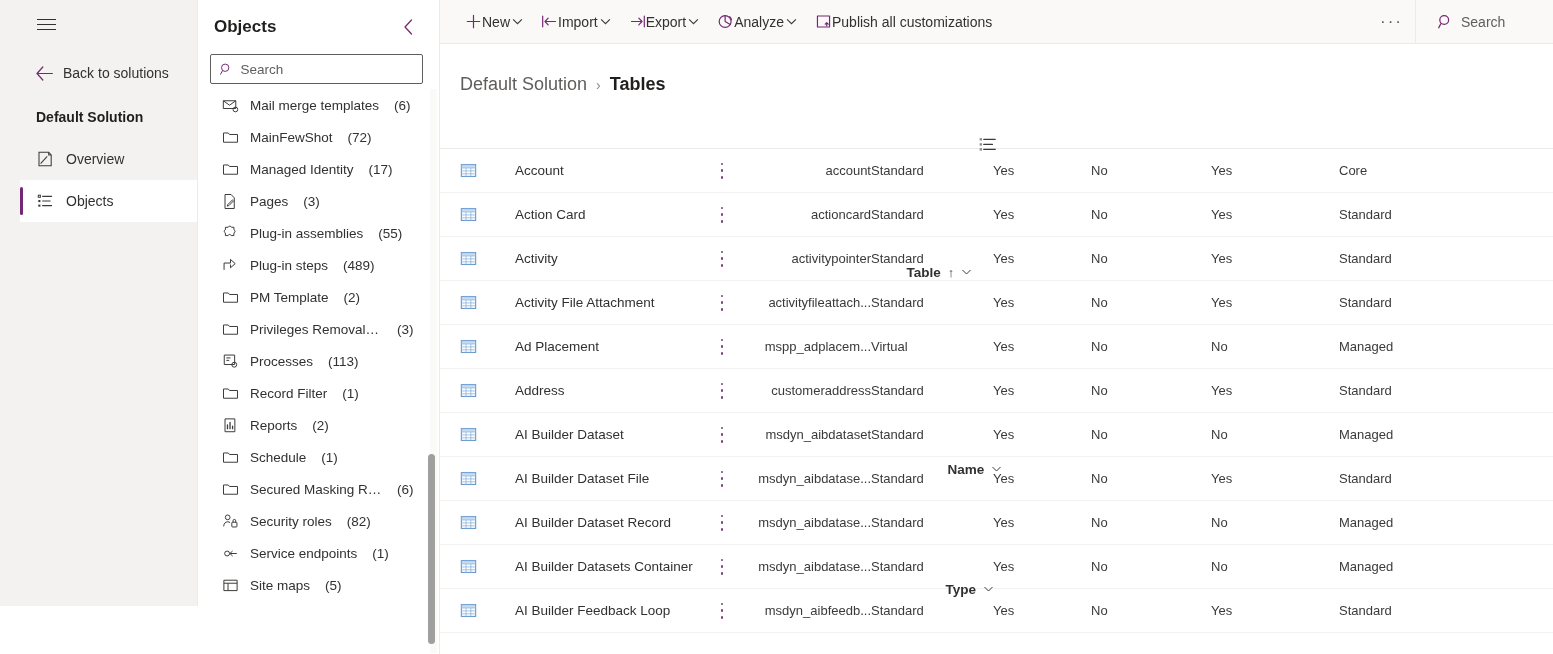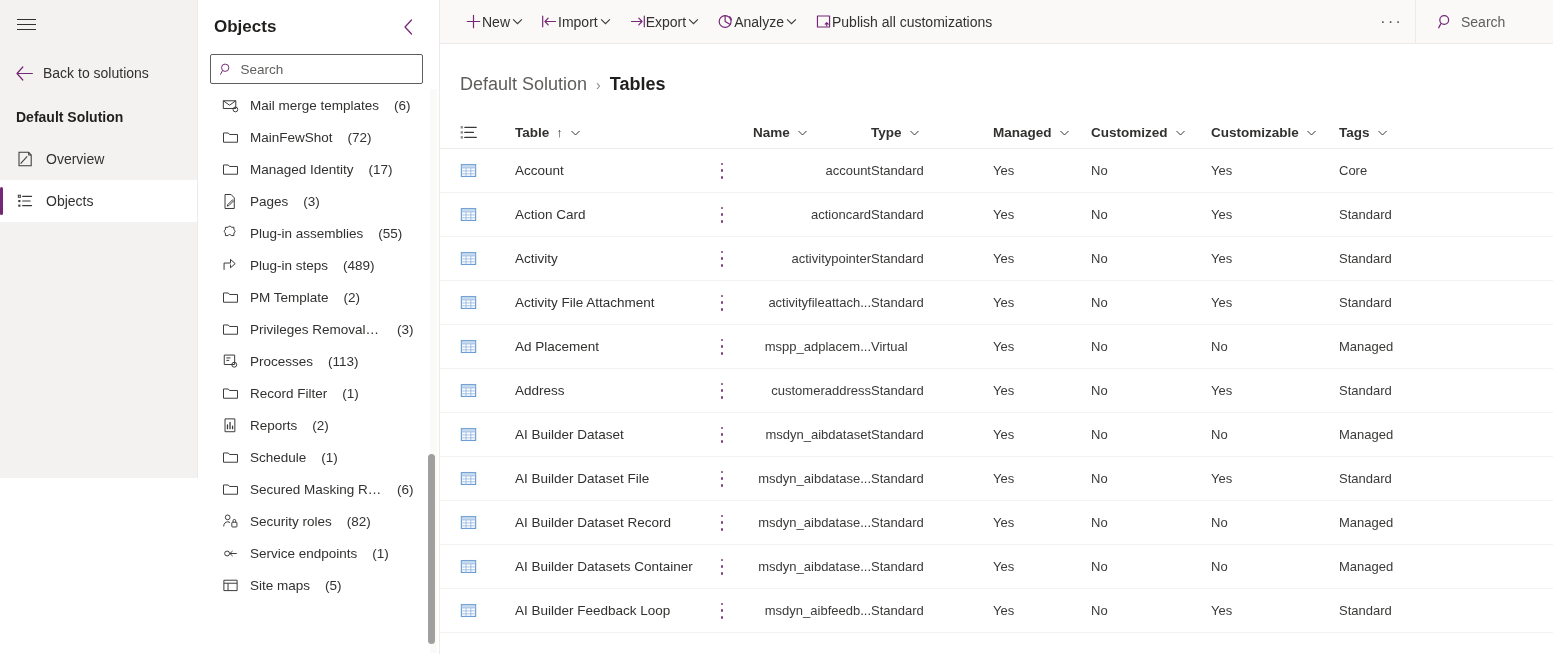--- a/index.html
+++ b/index.html
@@ -7,25 +7,26 @@
     width: 1553px; height: 654px;
     overflow: hidden;
     font-family: "Liberation Sans", sans-serif;
     background: #ffffff;
     color: #323130;
   }
   .app { display: flex; width: 1553px; height: 654px; }
 
   
   .rail {
-    width: 198px; height: 478px;
+    width: 198px; height: 606px;
     background: #f3f2f1;
     border-right: 1px solid #edebe9;
     flex: 0 0 198px;
     position: relative;
+    padding-left: 20px;
   }
   .hamburger {
     width: 40px; height: 40px;
     margin: 4px 0 0 6px;
     display: flex; align-items: center; justify-content: center;
     cursor: pointer;
   }
   .hamburger span { display:block; width:19px; height:11px; position:relative; }
   .hamburger i {
     position:absolute; left:0; width:19px; height:1.4px; background:#323130; display:block;
@@ -144,20 +145,21 @@
   .crumb-prev { color:#605e5c; cursor:pointer; }
   .crumb-sep { color:#8a8886; font-size:14px; }
   .crumb-cur { color:#201f1e; font-weight:600; }
 
   
   .tbl { margin-top: 22px; width:100%; }
   .tbl-head {
     display:flex; align-items:center; height:32px;
     border-bottom:1px solid #edebe9;
     padding-left: 20px;
+    flex-direction: column;
   }
   .th {
     font-size:13.5px; font-weight:600; color:#323130;
     display:flex; align-items:center; gap:5px; white-space:nowrap;
   }
   .th .chev { width:10px; height:10px; }
   .sort-asc { font-size: 13px; color:#323130; margin-left:2px;}
 
   .c-ico   { width: 55px; flex:0 0 55px; }
   .c-table { width: 200px; flex:0 0 200px; }

